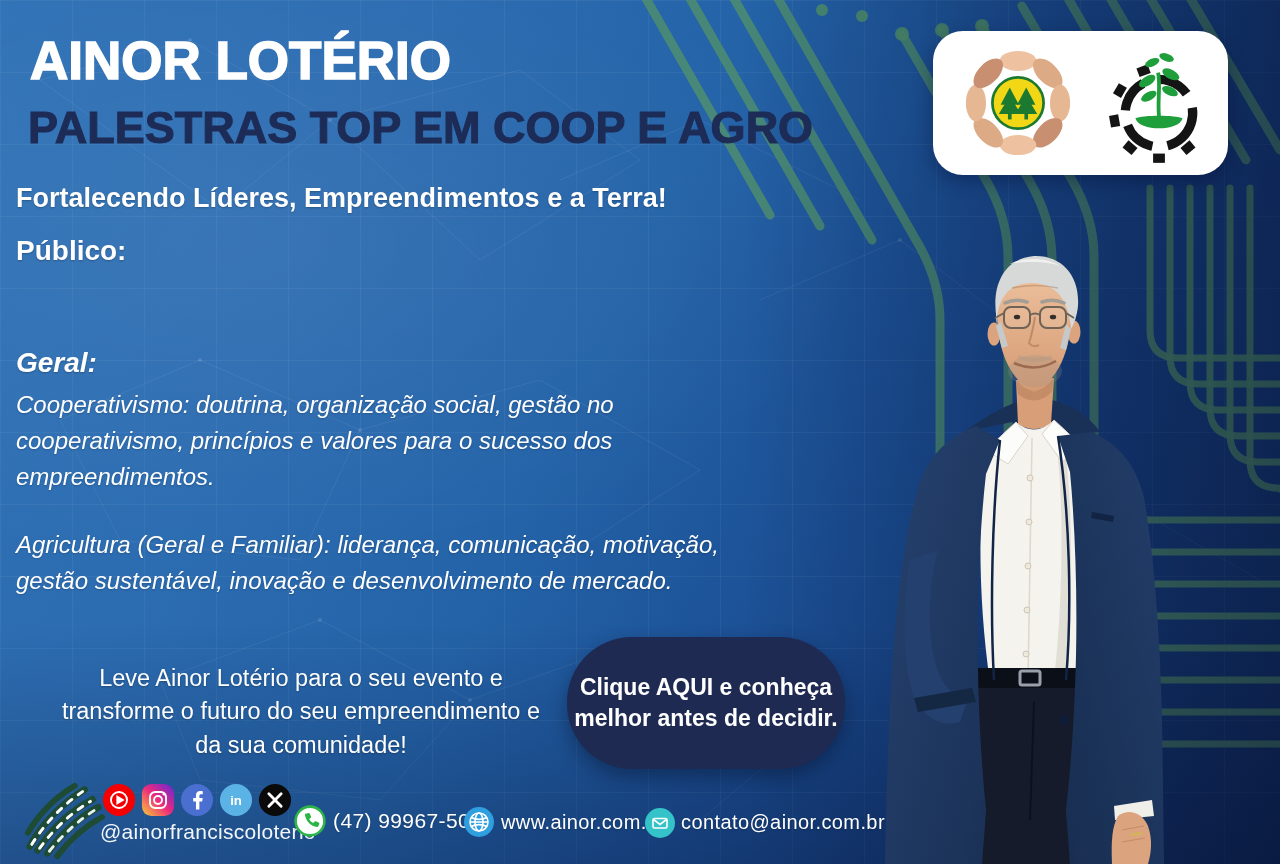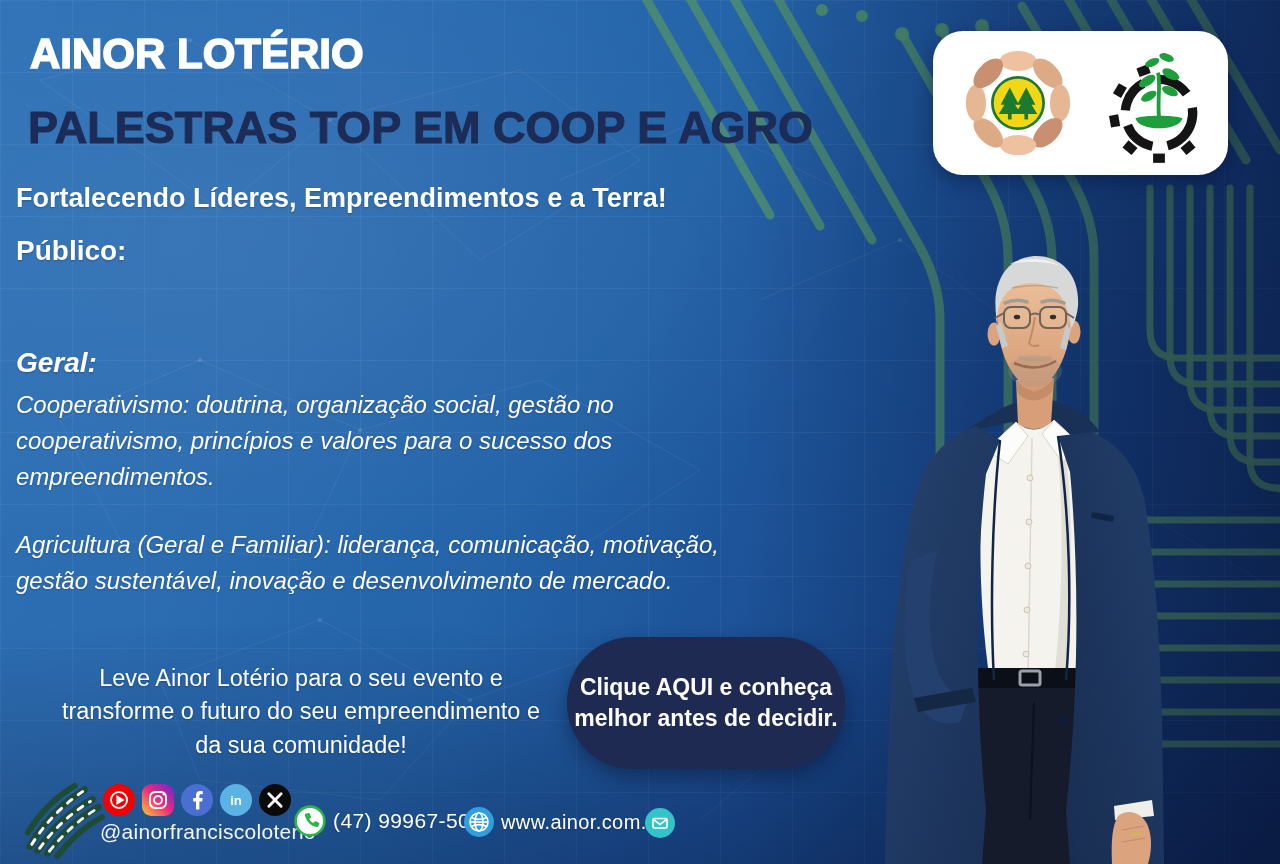--- a/index.html
+++ b/index.html
@@ -13,21 +13,21 @@
         background:radial-gradient(120% 90% at 18% 28%,rgba(255,255,255,.06),transparent 42%),
                    linear-gradient(to right,transparent 58%,rgba(6,16,50,.32) 84%,rgba(5,13,44,.48) 100%),
                    linear-gradient(to bottom,transparent 72%,rgba(6,16,50,.30) 100%);}
   svg.decor{position:absolute;left:0;top:0;pointer-events:none;}
   .person{position:absolute;left:852px;top:250px;width:312px;height:614px;}
   .logo-card{position:absolute;left:933px;top:31px;width:295px;height:144px;background:#fff;border-radius:30px;
              box-shadow:0 6px 18px rgba(0,10,40,.35);display:flex;align-items:center;justify-content:space-between;
              padding:0 10px;box-sizing:border-box;}
   .txt{position:absolute;color:#fff;}
   .pre{white-space:pre-line;}
-  .title{left:30px;top:30px;font-size:42px;font-weight:700;-webkit-text-stroke:1.6px #ffffff;letter-spacing:0;}
+  .title{left:30px;top:30px;font-size:53px;font-weight:700;-webkit-text-stroke:1.6px #ffffff;letter-spacing:0;}
   .subtitle{left:28px;top:102px;font-size:45px;font-weight:700;color:#1d2c57;-webkit-text-stroke:1.1px #1d2c57;}
   .tagline{left:16px;top:183px;font-size:27px;font-weight:700;text-shadow:0 1px 2px rgba(0,0,0,.25);}
   .sec-h{left:16px;font-size:28px;font-weight:700;text-shadow:0 1px 2px rgba(0,0,0,.25);}
   .body-t{left:16px;font-size:24px;line-height:1.47;text-shadow:0 1px 2px rgba(0,0,0,.2);}
   .it{font-style:italic;}
   .cta-msg{left:18px;top:662px;width:566px;text-align:center;font-size:23.5px;font-weight:400;line-height:1.42;
            text-shadow:0 1px 2px rgba(0,0,0,.25);}
   .cta-btn{position:absolute;left:567px;top:637px;width:278px;height:132px;border-radius:65px;background:#1e2a52;
            border:none;color:#fff;font-family:"Liberation Sans",sans-serif;font-size:23px;font-weight:700;line-height:1.35;
            text-align:center;box-shadow:0 8px 18px rgba(0,8,30,.35);cursor:pointer;}
@@ -330,13 +330,16 @@
   </svg>
   <div class="footer-item" style="left:501px;top:811px;">
     <span class="contact-t">www.ainor.com.br</span>
   </div>
 
   <svg class="ct-ic" style="left:645px;top:808px;" width="30" height="30" viewBox="0 0 30 30">
     <circle cx="15" cy="15" r="15" fill="#34c3c8"></circle>
     <rect x="8" y="10.5" width="14" height="9.5" rx="1.5" fill="none" stroke="#fff" stroke-width="1.6"></rect>
     <path d="M8.5,11.5 L15,16.5 L21.5,11.5" fill="none" stroke="#fff" stroke-width="1.6"></path>
   </svg>
+  <div class="footer-item" style="left:681px;top:811px;">
+    <span class="contact-t">contato@ainor.com.br</span>
+  </div>
 </div>
 
 </body></html>

